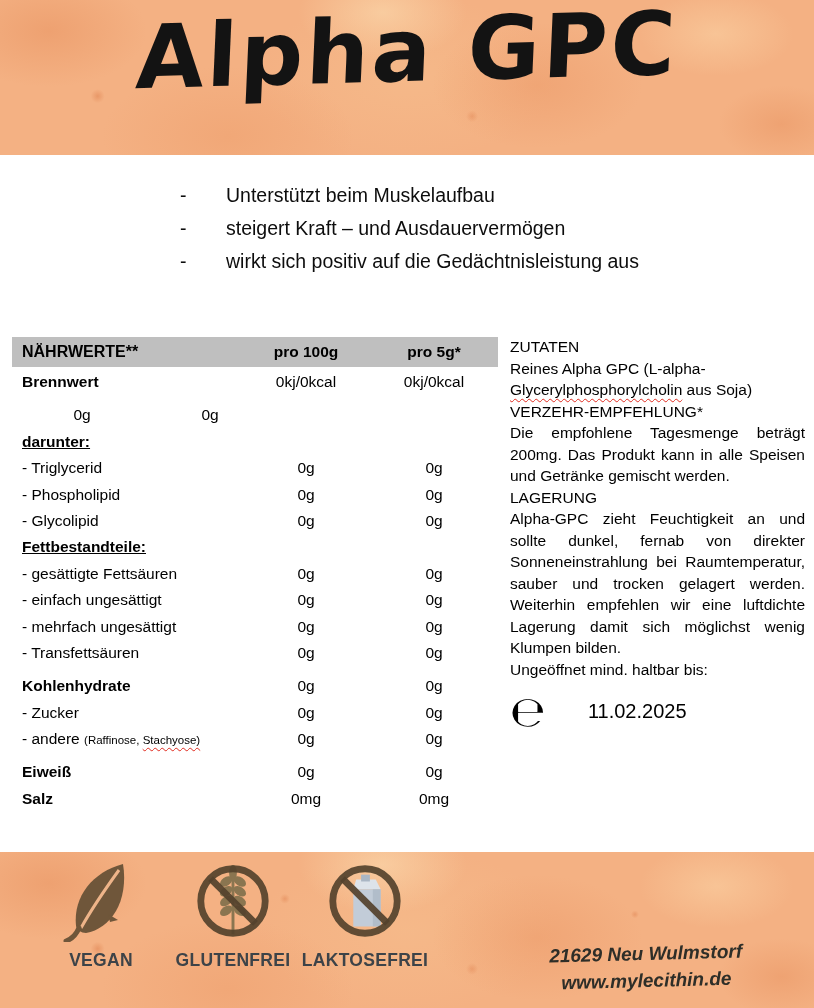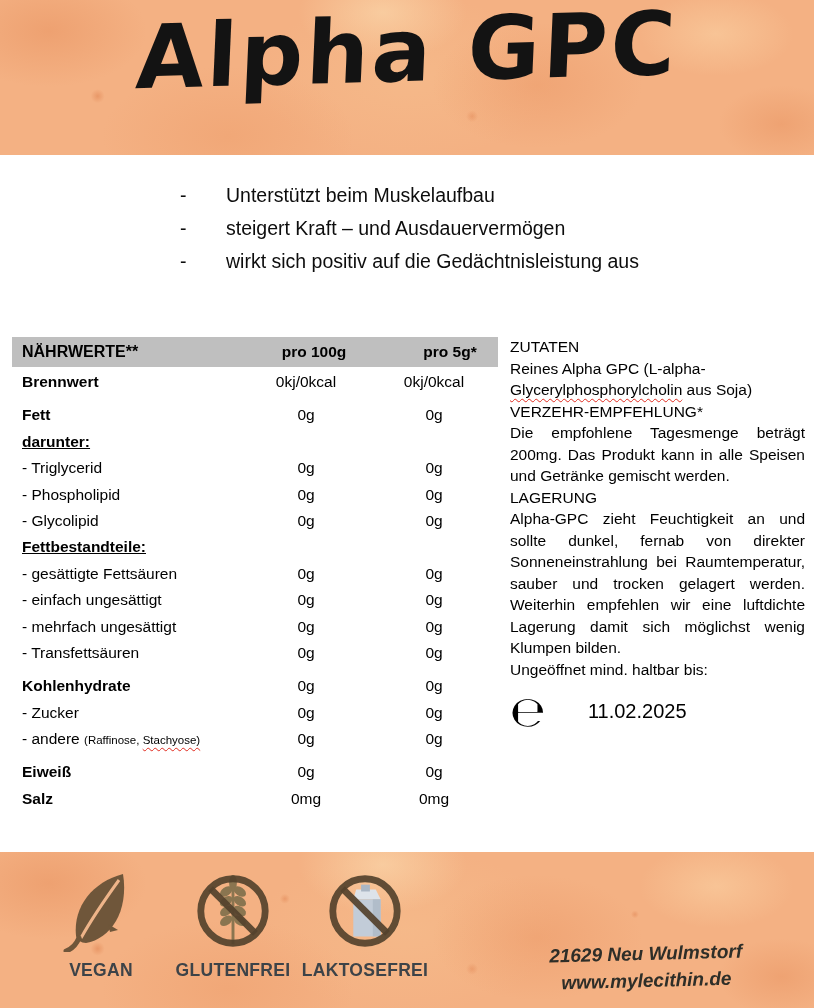--- a/index.html
+++ b/index.html
@@ -28,21 +28,21 @@
   .product-title{font-family:"DejaVu Sans",sans-serif;font-weight:bold;font-size:88px;
     color:#131313;letter-spacing:3px;transform:rotate(-1.5deg) skewX(-4deg);margin-top:4px;}
 
   
   .benefits{position:absolute;top:179px;left:180px;width:580px;}
   .benefit{display:flex;font-size:19.5px;line-height:33px;color:#0d0d0d;}
   .benefit .dash{flex:0 0 46px;}
 
   
   .nutrition{position:absolute;left:12px;top:337px;width:486px;font-size:15.5px;}
-  .nut-header{display:flex;align-items:center;background:#bfbfbf;height:30px;font-weight:bold;gap:8px;}
+  .nut-header{display:flex;align-items:center;background:#bfbfbf;height:30px;font-weight:bold;}
   .nut-header .c-label{font-size:16px;}
   .c-label{flex:0 0 224px;padding-left:10px;box-sizing:border-box;}
   .c-100{flex:0 0 140px;text-align:center;}
   .c-5{flex:0 0 116px;text-align:center;}
   .nut-body{padding-top:6px;}
   .nut-row{display:flex;align-items:baseline;height:26.4px;}
   .nut-row.bold .c-label{font-weight:bold;}
   .nut-row.section .c-label{text-decoration:underline;font-weight:bold;}
   .nut-row.gap{margin-top:7px;}
   .note{font-size:11.5px;}
@@ -54,21 +54,21 @@
   .side h3{font-size:15.5px;font-weight:normal;margin:0;}
   .side p{margin:0;}
   .p-just{text-align:justify;}
   .mb{margin-bottom:21px;}
   .bb-label{margin-top:24px;}
   .estimated{display:flex;align-items:center;margin-top:14px;}
   .emark{font-family:"DejaVu Sans",sans-serif;font-size:42px;line-height:36px;}
   .bb-date{margin-left:42px;font-size:20px;}
 
   
-  .badges{position:absolute;left:44px;top:18px;display:flex;gap:18px;}
+  .badges{position:absolute;left:44px;top:8px;display:flex;gap:18px;}
   .badge{width:114px;display:flex;flex-direction:column;align-items:center;}
   .badge-icon{height:82px;display:flex;align-items:flex-end;justify-content:center;}
   .badge-label{margin-top:8px;font-weight:bold;font-size:17.5px;color:#3d4348;letter-spacing:.3px;}
 
   
   .logo-box{position:absolute;left:497px;top:34px;width:298px;height:43px;background:#f6f6f6;
             display:flex;align-items:center;justify-content:center;}
   .logo-text{font-family:"Liberation Serif",serif;font-weight:bold;font-size:33px;
              color:#6a6a6a;letter-spacing:1.5px;}
   .address{position:absolute;left:497px;top:88px;width:298px;text-align:center;
@@ -105,21 +105,20 @@
       <span class="c-100">pro 100g</span>
       <span class="c-5">pro 5g*</span>
     </div>
     <div class="nut-body" id="nutrition-rows">
         <div class="nut-row bold">
           <span class="c-label">Brennwert</span>
           <span class="c-100">0kj/0kcal</span>
           <span class="c-5">0kj/0kcal</span>
         </div>
         <div class="nut-row bold gap">
-          <span class="c-label">Fett</span>
           <span class="c-100">0g</span>
           <span class="c-5">0g</span>
         </div>
         <div class="nut-row section">
           <span class="c-label">darunter:</span>
           <span class="c-100"></span>
           <span class="c-5"></span>
         </div>
         <div class="nut-row plain">
           <span class="c-label">- Triglycerid</span>

